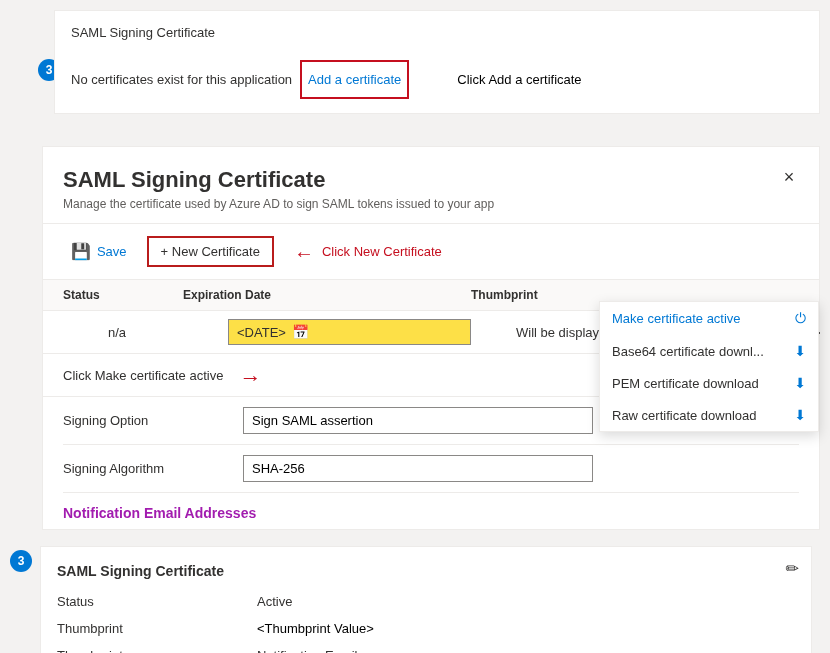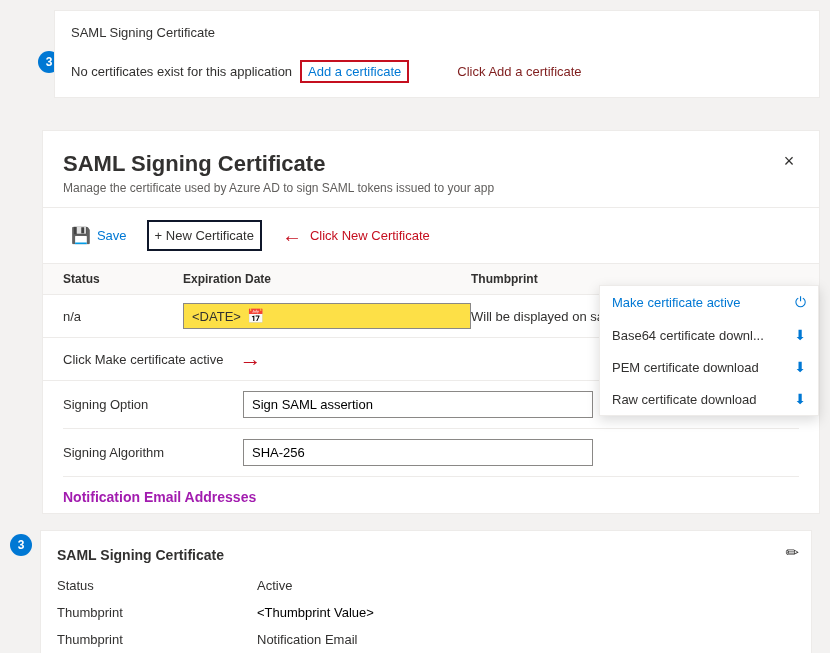--- a/index.html
+++ b/index.html
@@ -16,24 +16,24 @@
 
     
     .callout-box {
       background: #fff; border: 1px solid #edebe9; padding: 14px 16px; margin-bottom: 16px;
       position: relative; margin-left: 16px;
     }
     .callout-box-title { font-size: 13px; color: #323130; margin-bottom: 8px; }
     .callout-box-row { display: flex; align-items: center; gap: 8px; margin-top: 20px; }
     .callout-box-text { color: #323130; font-size: 13px; }
     .add-cert-link {
-      border: 2px solid #c50f1f; padding: 2px 6px; color: #0078d4; cursor: pointer; font-size: 13px;
+      border: 2px solid #c50f1f; padding: 10px 6px; color: #0078d4; cursor: pointer; font-size: 13px;
       text-decoration: none;
     }
-    .callout-instruction { color: #7f1d1d; font-size: 13px; margin-left: 40px; text-align: right; }
+    .callout-instruction { color: #000000; font-size: 13px; margin-left: 40px; text-align: right; }
 
     
     .step-wrapper { position: relative; padding-left: 28px; }
 
     
     .main-panel { background: #fff; border: 1px solid #edebe9; padding: 0; margin-left: 16px; }
 
     
     .panel-header { padding: 20px 20px 12px 20px; border-bottom: 1px solid #edebe9; position: relative; }
     .panel-title { font-size: 22px; font-weight: 600; color: #323130; margin-bottom: 4px; }
@@ -45,41 +45,41 @@
 
     
     .toolbar { display: flex; align-items: center; gap: 12px; padding: 12px 20px; border-bottom: 1px solid #edebe9; position: relative; }
     .save-btn {
       display: flex; align-items: center; gap: 6px; background: none; border: none; cursor: pointer;
       color: #0078d4; font-size: 13px; padding: 6px 8px;
     }
     .save-icon { font-size: 16px; }
     .new-cert-btn {
       display: flex; align-items: flex-start; gap: 6px;
-      border: 2px solid #0f172a; padding: 6px 6px; background: none; cursor: pointer;
+      border: 2px solid #b91c1c; padding: 6px 12px; background: none; cursor: pointer;
       color: #323130; font-size: 13px;
     }
     .arrow-instruction { display: flex; align-items: center; gap: 8px; margin-left: 8px; }
     .red-arrow { color: #c50f1f; font-size: 20px; }
     .click-instruction { color: #c50f1f; font-size: 13px; font-weight: 500; }
 
     
     .table-header {
       display: grid; grid-template-columns: 120px 1fr 1fr 40px;
       padding: 8px 20px; background: #faf9f8; border-bottom: 1px solid #edebe9;
     }
     .col-header { font-size: 12px; font-weight: 600; color: #323130; }
 
     
     .table-row {
       display: grid; grid-template-columns: 120px 1fr 1fr 40px;
       padding: 8px 20px; border-bottom: 1px solid #edebe9; align-items: center;
       background: #fff; position: relative;
     }
-    .cell { font-size: 13px; color: #323130; }
+    .cell { font-size: 13px; color: #323130; margin-left: 45px; }
     .date-cell {
       display: flex; align-items: center; gap: 6px; border: 1px solid #8a8886;
       padding: 4px 8px; background: #fde047;
     }
     .calendar-icon { color: #323130; font-size: 14px; }
     .more-btn { background: none; border: none; cursor: pointer; font-size: 18px; color: #323130; text-align: right; }
 
     
     .instruction-row {
       display: flex; align-items: center; padding: 8px 20px; background: #fff; border-bottom: 1px solid #edebe9;

